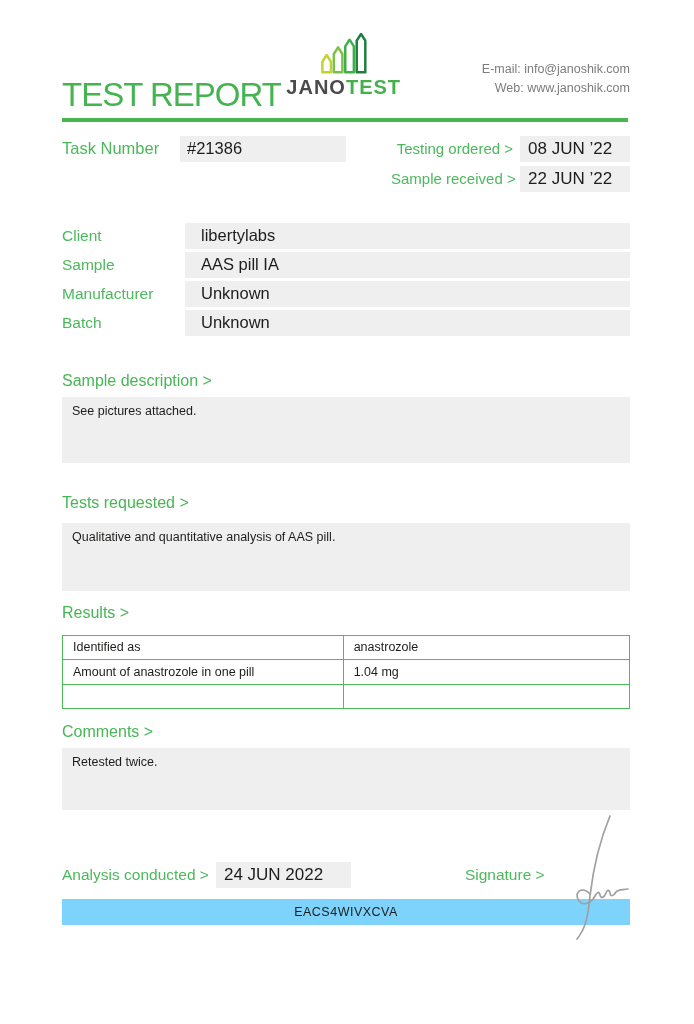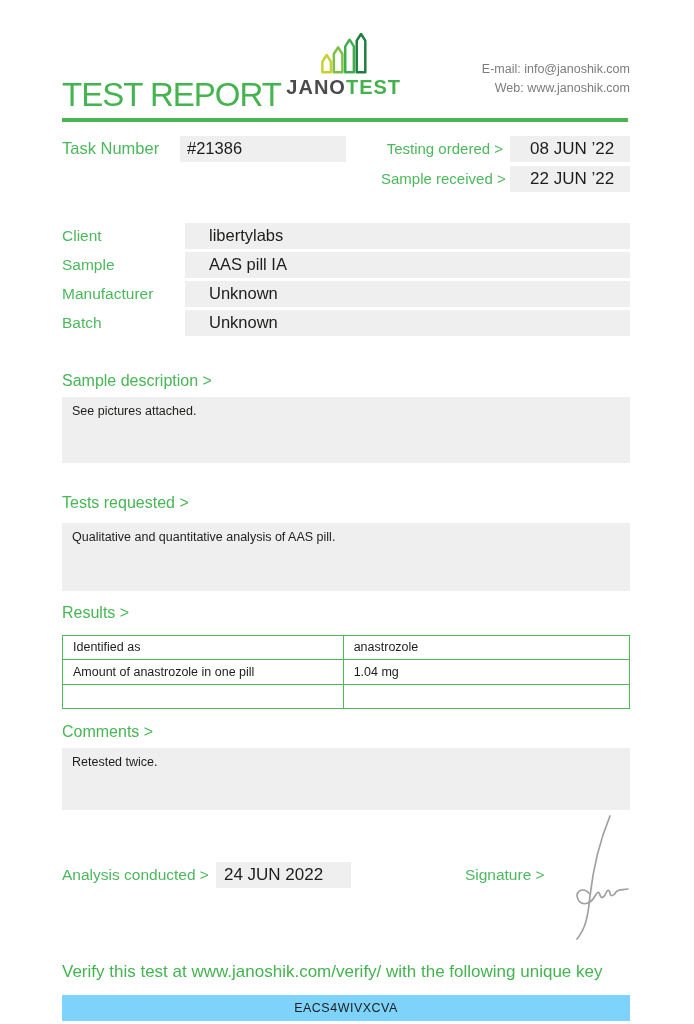--- a/index.html
+++ b/index.html
@@ -56,27 +56,27 @@
   .task-left .green-label { width: 118px; padding-top: 3px; }
   .field {
     background: #f0efef; color: #1d1d1b;
     font-size: 16.5px;
     display: flex; align-items: center;
   }
   .task-field { width: 166px; height: 26px; padding-left: 7px; }
   .dates { display: flex; flex-direction: column; gap: 4px; }
   .date-row { display: flex; align-items: center; }
   .date-row .green-label { width: 122px; text-align: right; margin-right: 7px; font-size: 15px; }
-  .date-field { width: 120px; height: 26px; padding-left: 20px; font-size: 17px; }
+  .date-field { width: 110px; height: 26px; padding-left: 8px; font-size: 17px; }
 
   
   .info-block { margin: 31px 64px 0 62px; }
   .info-row { display: flex; margin-bottom: 3px; }
   .info-row .green-label { width: 123px; font-size: 15.5px; padding-top: 4px; }
-  .info-field { flex: 1; height: 26px; padding-left: 24px; font-size: 16.5px; }
+  .info-field { flex: 1; height: 26px; padding-left: 16px; font-size: 16.5px; }
 
   
   .section-heading {
     margin: 0 64px 0 62px;
     color: #47b654; font-size: 16px; height: 20px;
   }
   .mt-desc { margin-top: 36px; }
   .mt-tests { margin-top: 31px; }
   .mt-results { margin-top: 13px; }
   .mt-comments { margin-top: 14px; }
@@ -229,16 +229,15 @@
     <span class="green-label sig-label">Signature &gt;</span>
   </div>
 
   <span class="signature-svg">
     <svg width="85" height="130" viewBox="0 0 85 130" fill="none" stroke="#a0a0a0" stroke-width="1.7" stroke-linecap="round">
       <path d="M62,4 C52,28 45,58 42,84 C40,104 38,116 29,127"></path>
       <path d="M42,82 C34,73 25,81 31,89 C36,95 44,90 47,84 C49,80 51,79 52,83 C53,87 56,86 58,81 C59,78 61,77 62,81 C62,85 66,84 68,80 C70,77 74,78 80,77"></path>
     </svg>
   </span>
 
-  <div class="verify-text">Verify this test at www.janoshik.com/verify/ with the following unique key</div>
   <div class="key-field">EACS4WIVXCVA</div>
 
 </div>
 
 </body></html>

